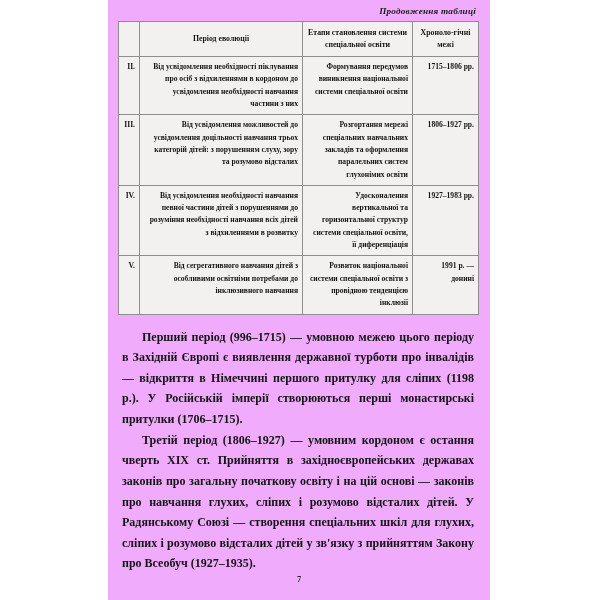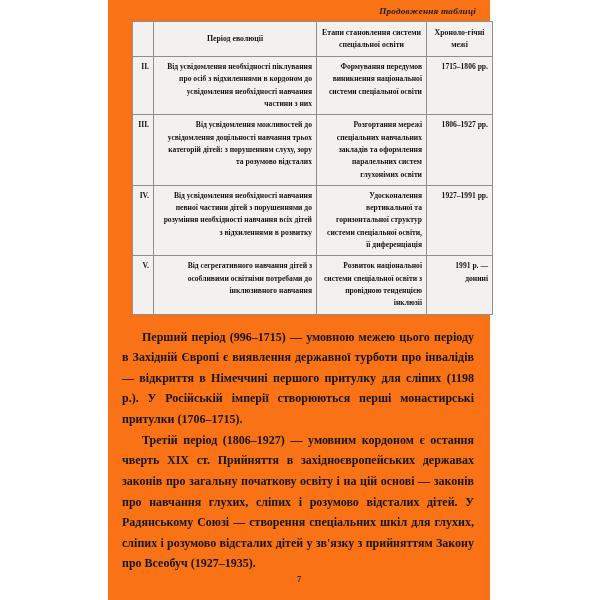--- a/index.html
+++ b/index.html
@@ -12,21 +12,21 @@
     height: 600px;
     overflow: hidden;
     font-family: "Liberation Serif", "DejaVu Serif", serif;
   }
   .page {
     position: absolute;
     left: 108px;
     top: 0;
     width: 382px;
     height: 600px;
-    background: #f97316;
+    background: #f0abfc;
     box-sizing: border-box;
   }
   .page-inner {
     position: relative;
     width: 100%;
     height: 100%;
     padding: 0 10px;
     box-sizing: border-box;
   }
   .cont-note {
@@ -36,21 +36,21 @@
     font-size: 9.2px;
     color: #1a1a1a;
     padding-top: 6px;
     padding-right: 4px;
     letter-spacing: 0.2px;
   }
   table.evo {
     border-collapse: collapse;
     width: 360px;
     margin-top: 5px;
-    margin-left: 14px;
+    margin-left: 0;
     table-layout: fixed;
     background: #f2f1ef;
   }
   table.evo td, table.evo th {
     border: 1px solid #8e8e8e;
     vertical-align: top;
     padding: 4px 4px 4px 5px;
     font-size: 7.6px;
     line-height: 1.62;
     color: #141414;
@@ -133,21 +133,21 @@
         <tr>
           <td class="num">III.</td>
           <td>Від усвідомлення можливостей до усвідомлення доцільності навчання трьох категорій дітей: з порушенням слуху, зору та розумово відсталих</td>
           <td>Розгортання мережі спеціальних навчальних закладів та оформлення паралельних систем глухонімих освіти</td>
           <td class="range">1806–1927 рр.</td>
         </tr>
         <tr>
           <td class="num">IV.</td>
           <td>Від усвідомлення необхідності навчання певної частини дітей з порушеннями до розуміння необхідності навчання всіх дітей з відхиленнями в розвитку</td>
           <td>Удосконалення вертикальної та горизонтальної структур системи спеціальної освіти, її диференціація</td>
-          <td class="range">1927–1991 рр.</td>
+          <td class="range">1927–1983 рр.</td>
         </tr>
         <tr>
           <td class="num">V.</td>
           <td>Від сегрегативного навчання дітей з особливими освітніми потребами до інклюзивного навчання</td>
           <td>Розвиток національної системи спеціальної освіти з провідною тенденцією інклюзії</td>
           <td class="range">1991 р. — донині</td>
         </tr>
       </tbody>
     </table>
 

